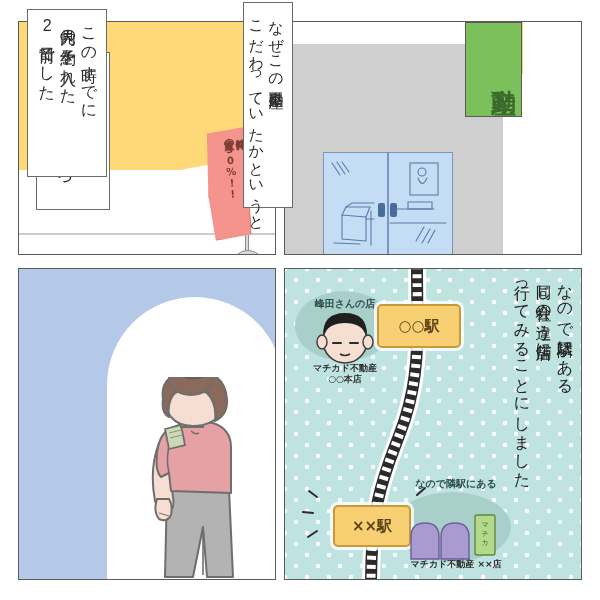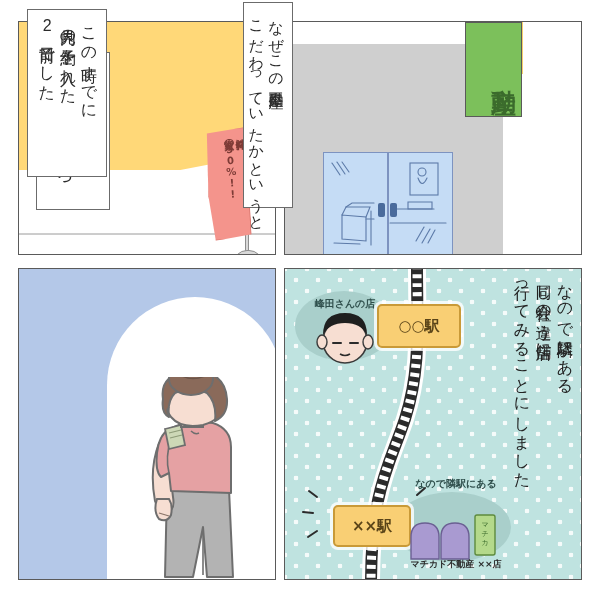--- a/index.html
+++ b/index.html
@@ -324,20 +324,22 @@
     <svg style="position:absolute;left:24px;top:40px;z-index:22;" width="72" height="56">
       <ellipse cx="36" cy="32" rx="22" ry="22" fill="#f7ded2" stroke="#3a3a3a" stroke-width="1.6"></ellipse>
       <path d="M14 26 Q14 4 36 4 Q58 4 58 26 Q52 14 36 14 Q20 14 14 26 Z" fill="#1f1f1f"></path>
       <ellipse cx="13" cy="33" rx="5" ry="7" fill="#f7ded2" stroke="#3a3a3a" stroke-width="1.4"></ellipse>
       <ellipse cx="59" cy="33" rx="5" ry="7" fill="#f7ded2" stroke="#3a3a3a" stroke-width="1.4"></ellipse>
       <path d="M24 34 L32 34" stroke="#2b2b2b" stroke-width="2" stroke-linecap="round"></path>
       <path d="M41 34 L49 34" stroke="#2b2b2b" stroke-width="2" stroke-linecap="round"></path>
       <path d="M31 45 Q36 48 41 45" stroke="#2b2b2b" stroke-width="1.6" fill="none"></path>
     </svg>
     <div class="bubble-label" id="p4-label-a">峰田さんの店</div>
+    <div class="shop-label" id="p4-shop-a">マチカド不動産
+○○本店</div>
 
     <div class="bubble" id="p4-bubble-b"></div>
     <svg style="position:absolute;left:120px;top:238px;z-index:22;" width="100" height="56">
       <path d="M6 52 L6 30 Q6 16 20 16 Q34 16 34 30 L34 52 Z" fill="#a99ad1" stroke="#6b5f93" stroke-width="1.4"></path>
       <path d="M36 52 L36 30 Q36 16 50 16 Q64 16 64 30 L64 52 Z" fill="#a99ad1" stroke="#6b5f93" stroke-width="1.4"></path>
       <rect x="70" y="8" width="20" height="40" rx="2" fill="#b4d98b" stroke="#5d8a3e" stroke-width="1.4"></rect>
       <text x="80" y="20" font-family="DejaVu Sans, sans-serif" font-size="7" fill="#3b6b2c" text-anchor="middle">マ</text>
       <text x="80" y="29" font-family="DejaVu Sans, sans-serif" font-size="7" fill="#3b6b2c" text-anchor="middle">チ</text>
       <text x="80" y="38" font-family="DejaVu Sans, sans-serif" font-size="7" fill="#3b6b2c" text-anchor="middle">カ</text>
     </svg>

